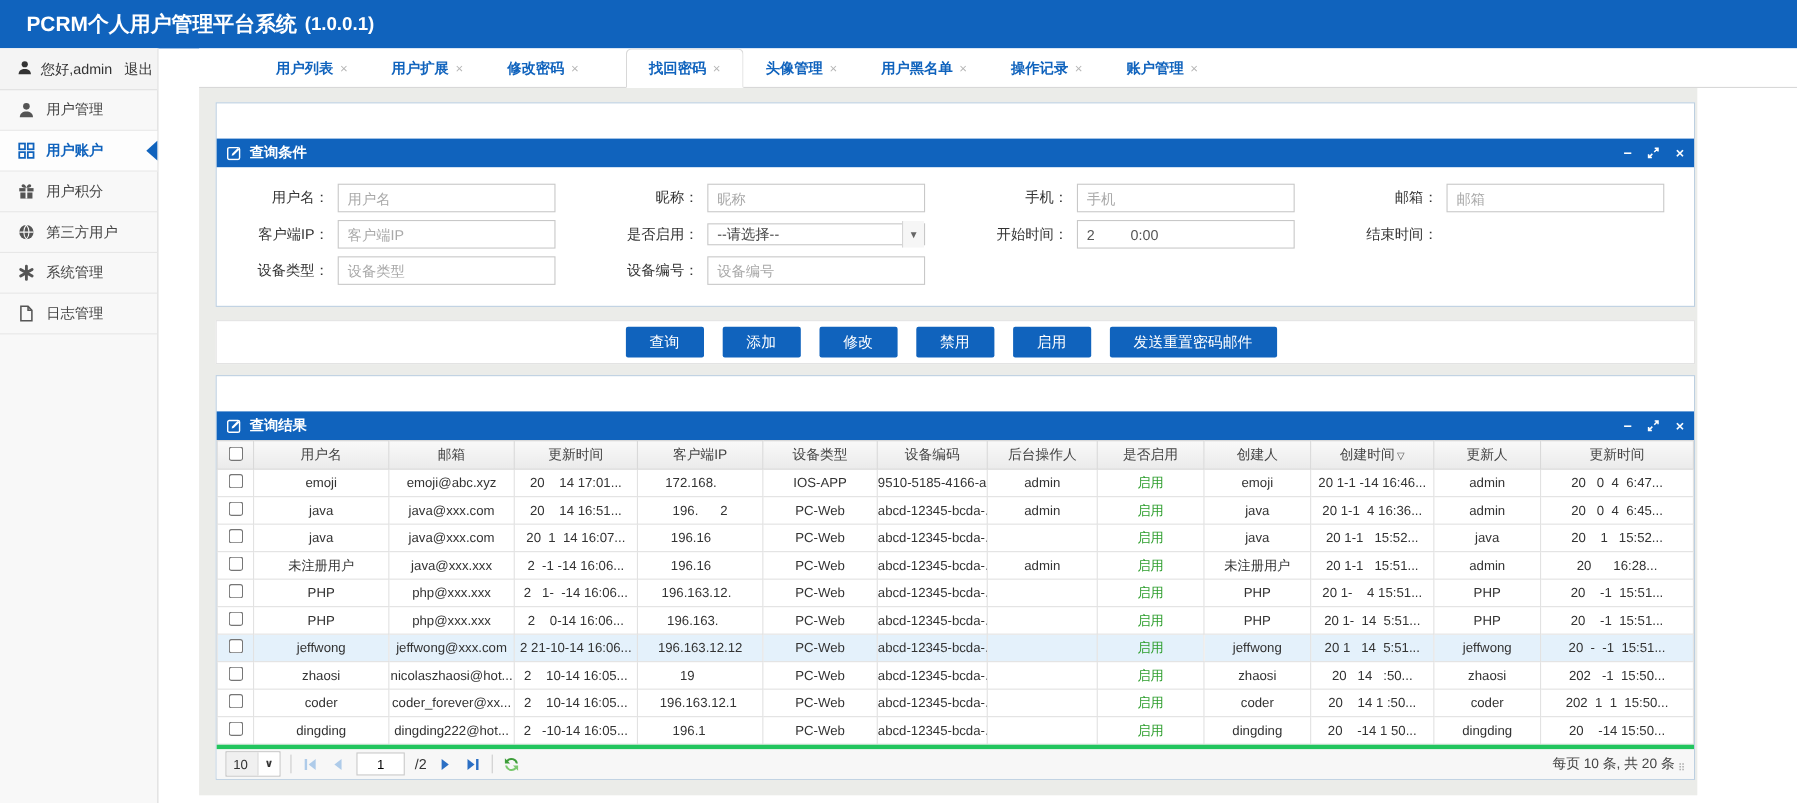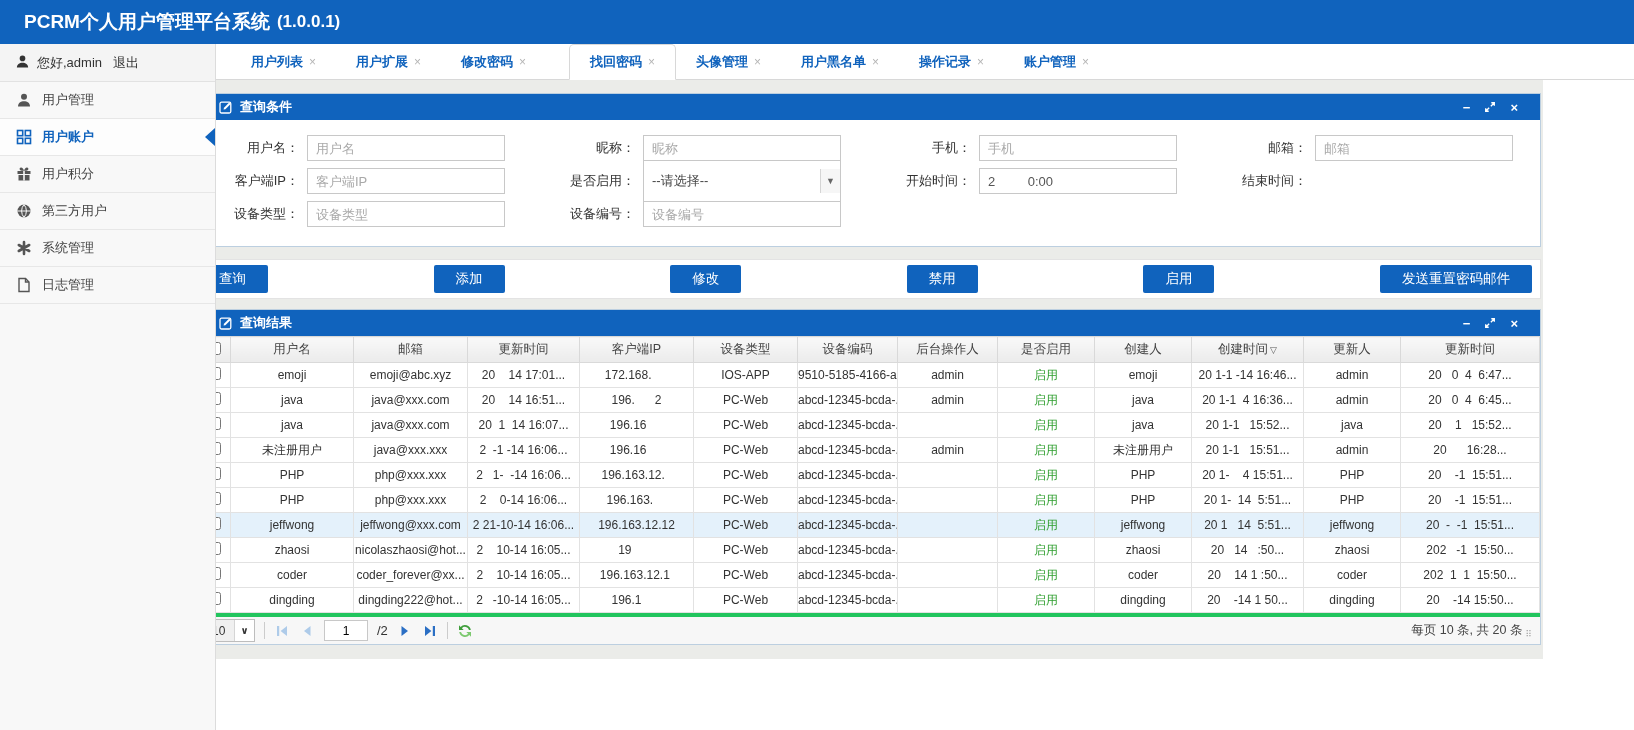--- a/index.html
+++ b/index.html
@@ -6,21 +6,21 @@
   html,body { width:1634px; height:730px; overflow:hidden; background:#fff;
     font-family:"Liberation Sans","DejaVu Sans",sans-serif; font-size:12px; color:#333; }
 
   
   .topbar { height:44px; background:#1063bd; color:#fff; display:flex; align-items:center;
     padding-left:24px; gap:7px; }
   .topbar .title { font-size:19px; font-weight:bold; }
   .topbar .version { font-size:17px; font-weight:bold; }
 
   
-  .sidebar { position:absolute; left:0; top:44px; bottom:0; width:216px; background:#f8f8f8;
+  .sidebar { position:absolute; left:0; top:44px; bottom:0; width:144px; background:#f8f8f8;
     border-right:1px solid #dcdcdc; }
   .userbar { height:38px; display:flex; align-items:center; gap:7px; padding-left:15px;
     border-bottom:1px solid #e2e2e2; font-size:13px; color:#333; background:#f4f4f4; }
   .userbar a { color:#333; text-decoration:none; margin-left:4px; cursor:pointer; }
   .side-item { position:relative; height:37px; display:flex; align-items:center; gap:10px;
     padding-left:16px; border-bottom:1px solid #e7e7e7; font-size:13px; color:#444; cursor:pointer; }
   .side-item .sicon { width:16px; height:16px; display:inline-flex; }
   .side-item.active { color:#1063bd; font-weight:bold; background:#fdfdfd; }
   .side-item.active .arrow { position:absolute; right:0; top:50%; margin-top:-9px; width:0; height:0;
     border-top:9px solid transparent; border-bottom:9px solid transparent; border-right:10px solid #1063bd; }
@@ -32,43 +32,43 @@
   .tab { display:flex; align-items:center; padding:0 20px; cursor:pointer; }
   .tab-label { color:#1063bd; font-size:13px; font-weight:bold; }
   .tab-close { color:#b5b5b5; font-size:12px; margin-left:6px; }
   .tab.active { background:#fff; border:1px solid #d8d8d8; border-bottom:1px solid #fff;
     margin-bottom:-1px; border-radius:5px 5px 0 0;margin-left:23px; }
 
   .container { margin-left:0; padding:13px 0 14px 15px; width:1362px; background:#ebece9; }
 
   .panel { width:1345px; border:1px solid #bccfe0; background:#fff; }
   .panel-header { height:26px; background:#1063bd; color:#fff; display:flex; align-items:center;
-    padding:0 22px; font-size:13px; font-weight:bold; }
+    padding:0 9px; font-size:13px; font-weight:bold;margin-top:32px; }
   .ph-icon { width:14px; height:14px; margin-right:7px; display:inline-flex; }
   .ph-tools { margin-left:auto; display:flex; align-items:center; gap:14px; }
   .ph-tools span { cursor:pointer; font-weight:bold; font-size:13px; line-height:1; }
   .ph-tools .exp svg { display:block; }
 
   
   .query-body { padding:15px 0 12px 0; }
   .form-row { display:grid; grid-template-columns:repeat(4,336px); margin-bottom:7px; }
   .field { display:flex; align-items:center; height:26px; }
   .f-label { width:110px; text-align:right; padding-right:8px; font-size:13px; color:#333; white-space:nowrap; }
   .f-control input { width:198px; height:26px; border:1px solid #c8c8c8; padding:0 8px;
     font-size:13px; color:#555; font-family:inherit; }
   .f-control input::placeholder { color:#a9a9a9; }
-  .combo { width:198px; height:42px; border:1px solid #c8c8c8; display:flex; align-items:center; background:#fff; cursor:pointer; }
+  .combo { width:198px; height:20px; border:1px solid #c8c8c8; display:flex; align-items:center; background:#fff; cursor:pointer; }
   .combo-text { flex:1; padding-left:8px; font-size:13px; color:#444; }
   .combo-arrow { width:20px; height:24px; border-left:1px solid #d5d5d5; background:#f6f6f6;
     display:flex; align-items:center; justify-content:center; color:#666; font-size:9px; }
 
   .spacer1 { height:12px; } .spacer2 { height:10px; }
 
   .toolbar { width:1345px; background:#fff; height:40px; display:flex; align-items:center;
-    justify-content:space-between; gap:17px; padding-right:8px; border:1px solid #e3e3e3; }
+    justify-content:center; gap:17px; padding-right:8px; border:1px solid #e3e3e3; }
   .btn { background:#1063bd; color:#fff; border:none; height:28px; padding:0 22px; font-size:13.5px;
     border-radius:2px; cursor:pointer; font-family:inherit; }
 
   
   table.grid { width:100%; border-collapse:collapse; table-layout:fixed; }
   .grid th { height:26px; background:linear-gradient(#f9f9f9,#ebebeb); border:1px solid #d9d9d9;
     font-weight:normal; font-size:12.5px; color:#444; }
   .grid td { height:25px; border:1px solid #e2e2e2; text-align:center; font-size:12px; color:#333;
     overflow:hidden; white-space:nowrap; }
   .grid tr.hl td { background:#e4f1fb; }

